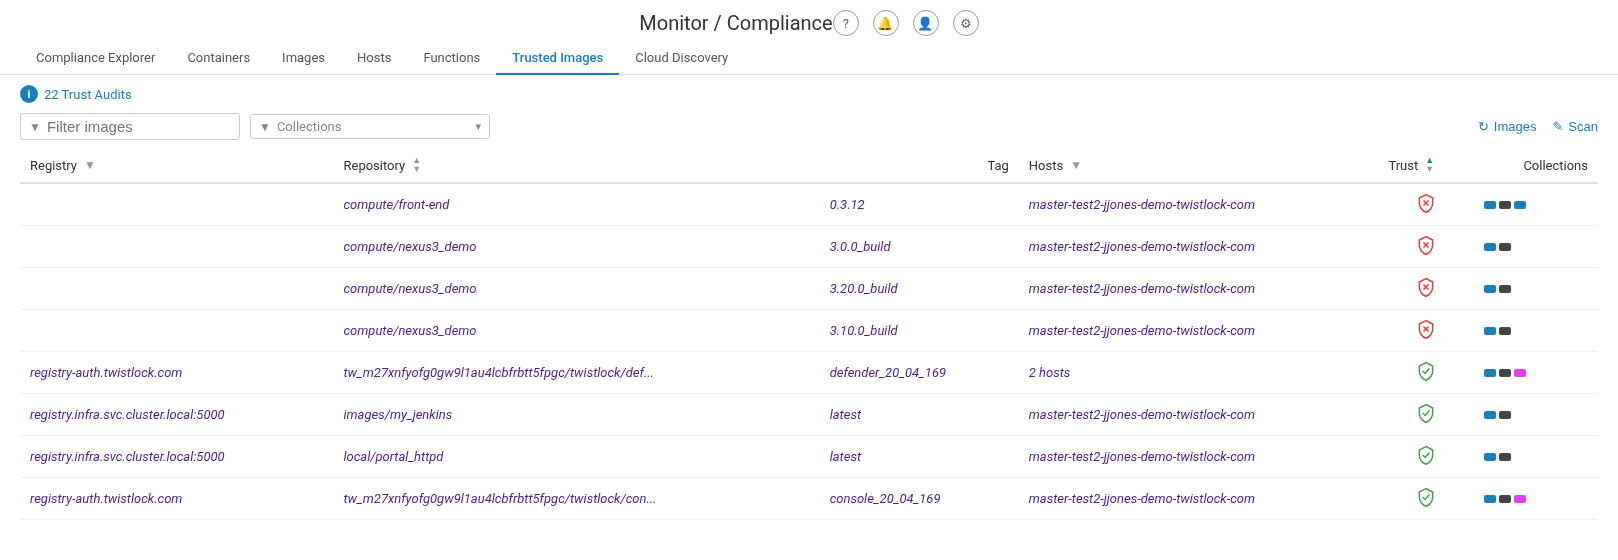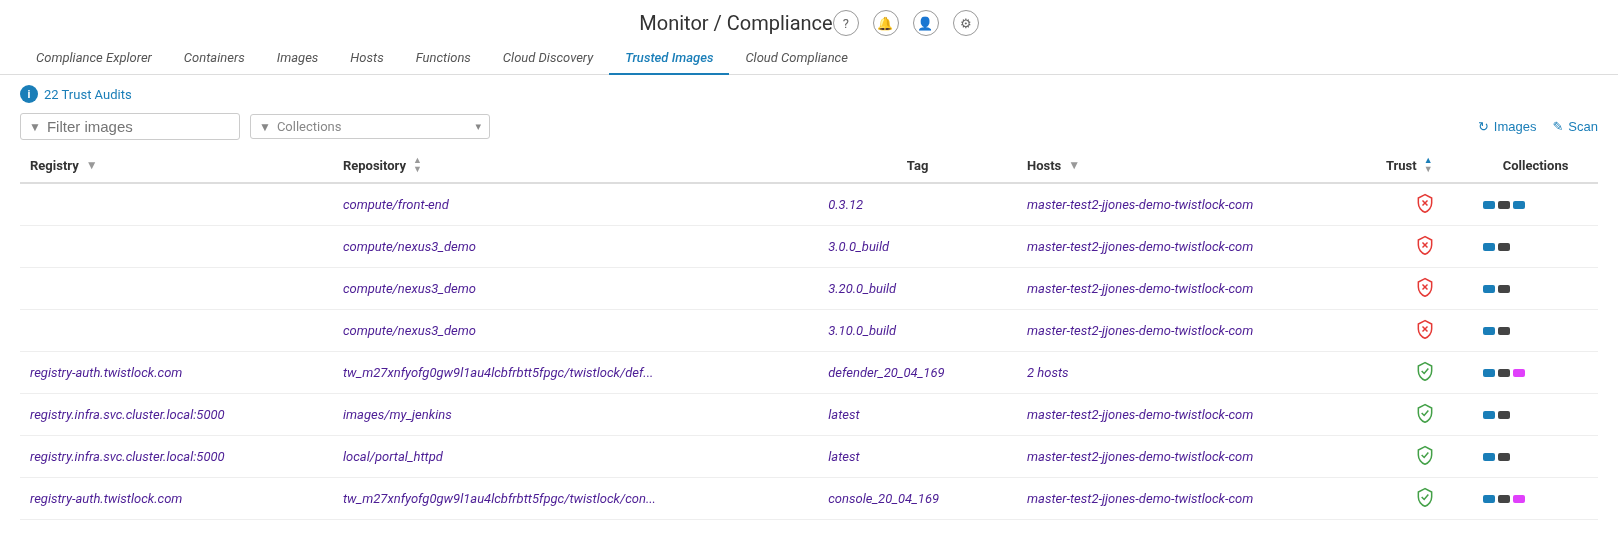--- a/index.html
+++ b/index.html
@@ -41,21 +41,20 @@
       gap: 0;
     }
     .nav-tab {
       padding: 8px 16px;
       cursor: pointer;
       font-size: 13px;
       color: #555;
       border-bottom: 2px solid transparent;
       margin-bottom: -1px;
       white-space: nowrap;
-      font-style: italic;
     }
     .nav-tab.active {
       color: #1a7eb8;
       border-bottom: 2px solid #1a7eb8;
       font-weight: 500;
     }
 
     .toolbar-row {
       display: flex;
       align-items: center;
@@ -149,23 +148,23 @@
     }
     table {
       width: 100%;
       border-collapse: collapse;
       font-size: 13px;
     }
     thead tr {
       border-bottom: 2px solid #ddd;
     }
     thead th {
-      text-align: center;
+      text-align: right;
       padding: 8px 10px;
-      font-weight: 700;
+      font-weight: 400;
       color: #333;
       white-space: nowrap;
       font-size: 13px;
     }
     thead th .sort-icons {
       display: inline-flex;
       flex-direction: column;
       margin-left: 4px;
       font-size: 9px;
       line-height: 1;
@@ -228,23 +227,22 @@
     <div class="top-icon" title="Settings">⚙</div>
   </div>
 </div>
 
 <div class="nav-tabs">
   <div class="nav-tab">Compliance Explorer</div>
   <div class="nav-tab">Containers</div>
   <div class="nav-tab">Images</div>
   <div class="nav-tab">Hosts</div>
   <div class="nav-tab">Functions</div>
+  <div class="nav-tab active">Trusted Images</div>
   <div class="nav-tab">Cloud Discovery</div>
-  <div class="nav-tab active">Trusted Images</div>
-  <div class="nav-tab">Cloud Compliance</div>
 </div>
 
 <div class="toolbar-row">
   <div class="info-badge">
     <div class="info-icon">i</div>
     <span>22 Trust Audits</span>
   </div>
 </div>
 
 <div class="filters-row">

